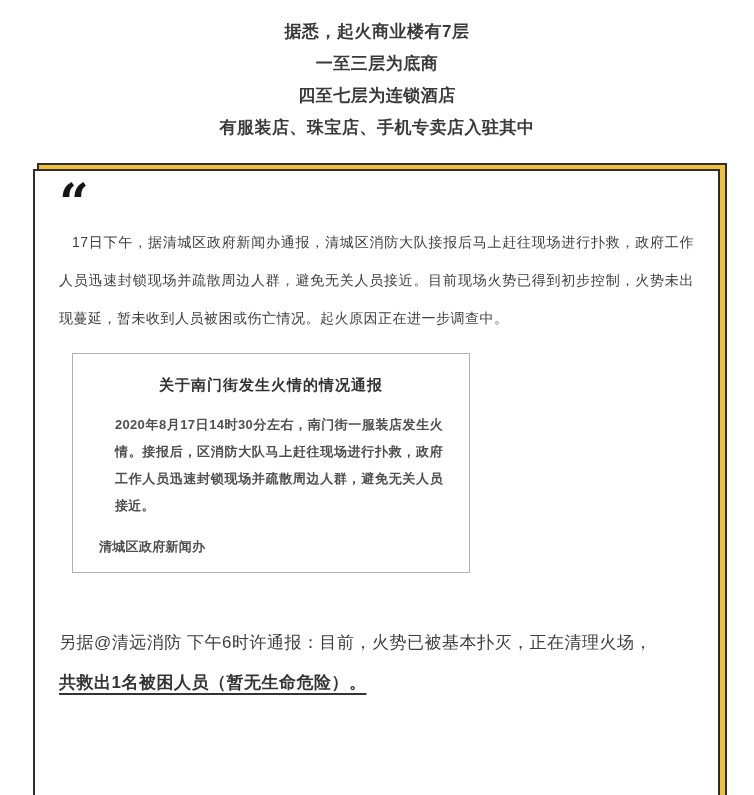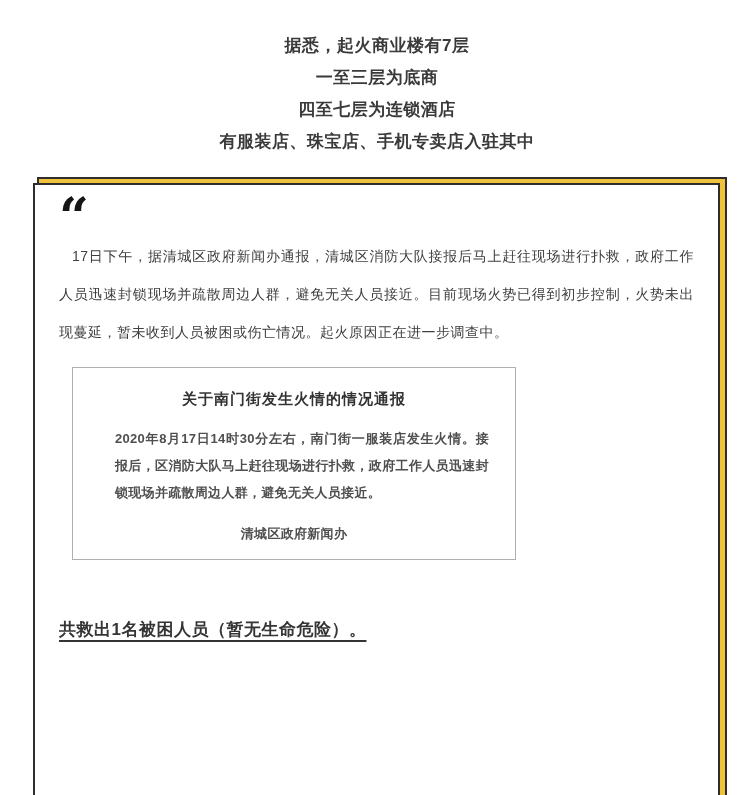--- a/index.html
+++ b/index.html
@@ -4,21 +4,21 @@
 <style>
   html, body { margin: 0; padding: 0; }
   body {
     width: 754px;
     height: 795px;
     overflow: hidden;
     background: #ffffff;
     font-family: "Liberation Sans", "DejaVu Sans", sans-serif;
   }
   .headline {
-    padding-top: 30px;
+    padding-top: 16px;
     text-align: center;
   }
   .headline-line {
     font-size: 17px;
     font-weight: bold;
     color: #3a3a3a;
     line-height: 32px;
     letter-spacing: 0.5px;
   }
   .quote-wrap {
@@ -56,21 +56,21 @@
     margin: 12px 0 0 0;
     font-size: 14px;
     line-height: 38px;
     color: #3e3e3e;
     text-align: justify;
     text-indent: 13px;
     letter-spacing: 0.5px;
   }
   .notice-card {
     margin: 16px 0 0 13px;
-    width: 444px;
+    width: 398px;
     box-sizing: border-box;
     background: #ffffff;
     border: 1px solid #b0b0b0;
     padding: 22px 26px 12px 26px;
   }
   .notice-title {
     font-size: 15px;
     font-weight: bold;
     color: #333333;
     text-align: center;
@@ -84,21 +84,21 @@
     color: #4f4f4f;
     line-height: 27px;
     text-align: justify;
     letter-spacing: 0.3px;
   }
   .notice-para.last { margin-bottom: 6px; }
   .notice-sign {
     font-size: 13px;
     font-weight: 600;
     color: #4f4f4f;
-    text-align: center;
+    text-align: left;
     line-height: 27px;
     letter-spacing: 0.3px;
   }
   .followup {
     margin: 50px 0 0 0;
     font-size: 17px;
     line-height: 40px;
     color: #3e3e3e;
     letter-spacing: 0.5px;
   }
@@ -128,16 +128,17 @@
 
     <p class="quote-para">17日下午，据清城区政府新闻办通报，清城区消防大队接报后马上赶往现场进行扑救，政府工作人员迅速封锁现场并疏散周边人群，避免无关人员接近。目前现场火势已得到初步控制，火势未出现蔓延，暂未收到人员被困或伤亡情况。起火原因正在进一步调查中。</p>
 
     <div class="notice-card">
       <div class="notice-title">关于南门街发生火情的情况通报</div>
       <p class="notice-para">2020年8月17日14时30分左右，南门街一服装店发生火情。接报后，区消防大队马上赶往现场进行扑救，政府工作人员迅速封锁现场并疏散周边人群，避免无关人员接近。</p>
       <div class="notice-sign">清城区政府新闻办</div>
     </div>
 
     <p class="followup">
+      <span>另据@清远消防 下午6时许通报：目前，火势已被基本扑灭，正在清理火场，</span>
       <span class="highlight">共救出1名被困人员（暂无生命危险）。</span>
     </p>
   </div>
 </div>
 
 </body></html>

